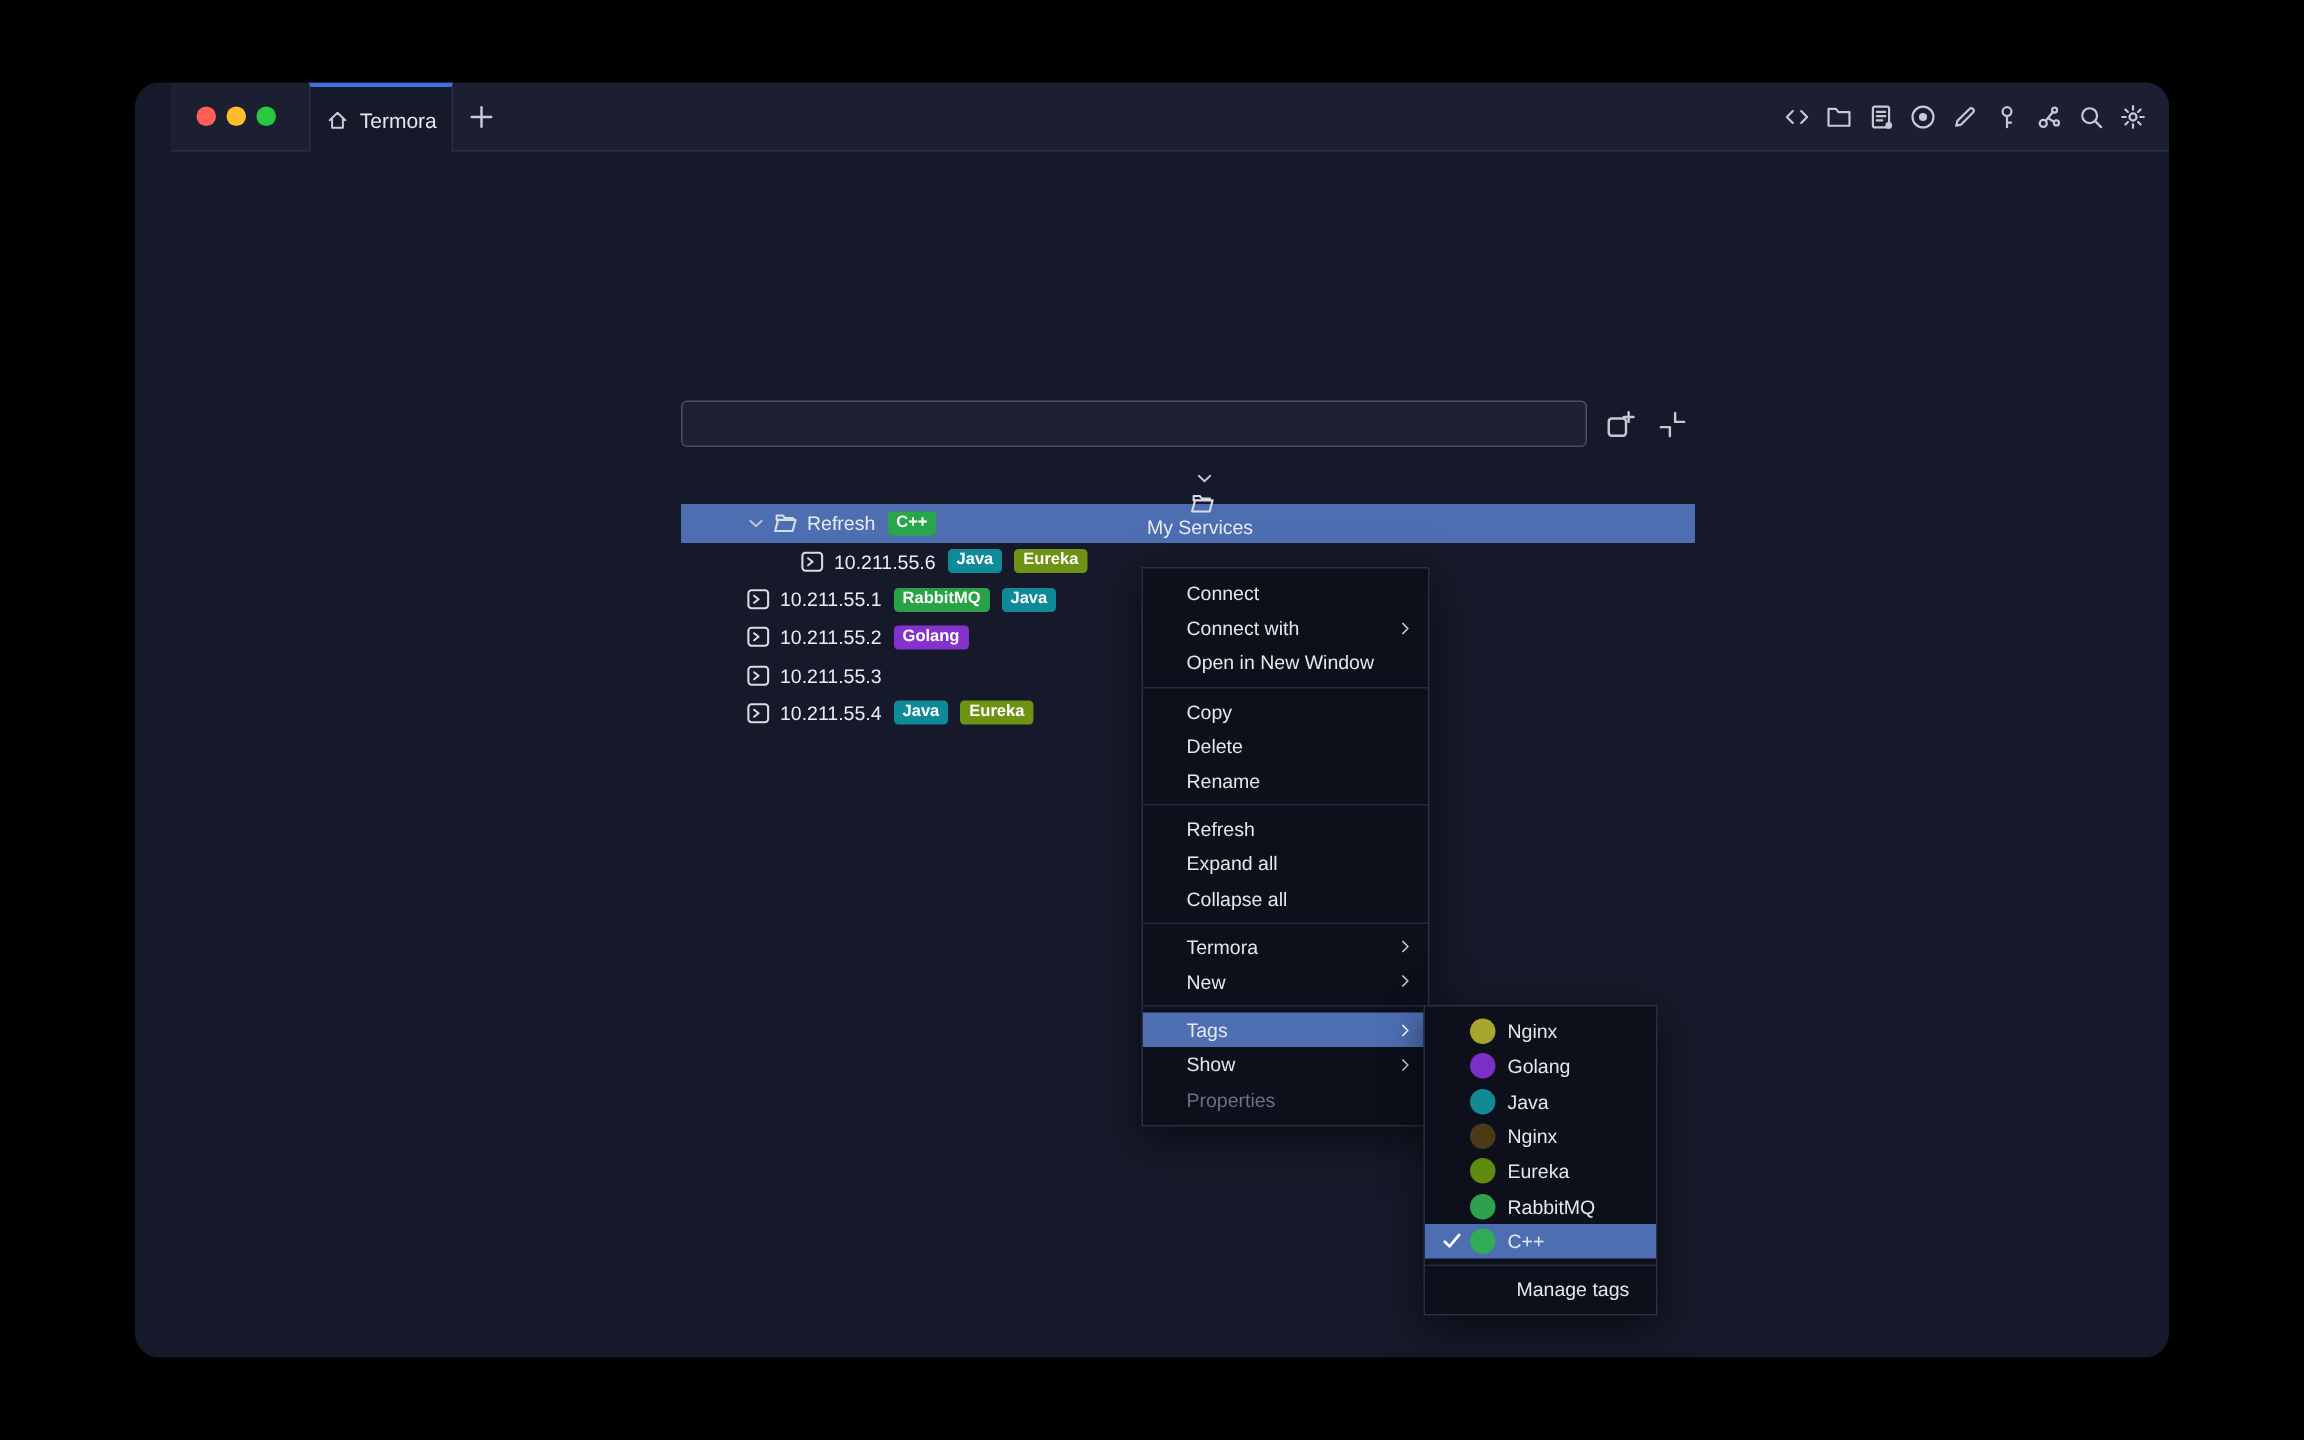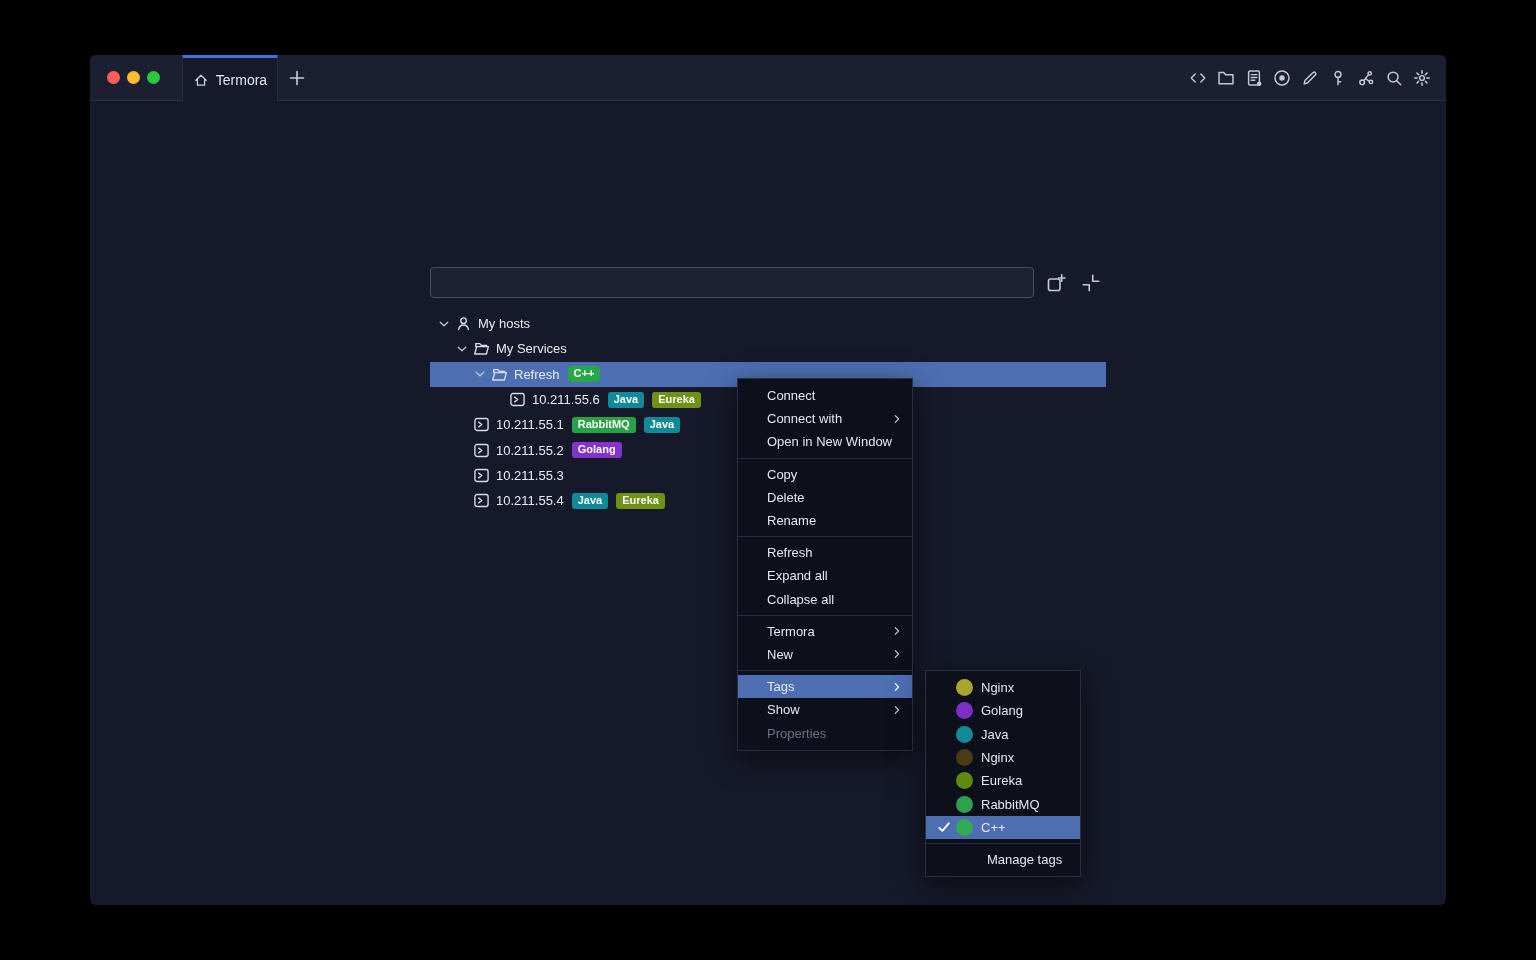--- a/index.html
+++ b/index.html
@@ -2,22 +2,22 @@
 <html style="--sel: #4D6FB2; --accent: #3B72DE;"><head>
 <meta charset="utf-8">
 <style>
   * { margin:0; padding:0; box-sizing:border-box; }
   html,body { width:1536px; height:960px; background:#000; font-family:"Liberation Sans","DejaVu Sans",sans-serif; position:relative; overflow:hidden; }
 
   svg { fill:none; stroke:currentColor; stroke-width:1.3; stroke-linecap:round; stroke-linejoin:round; width:100%; height:100%; display:block; }
   svg .f { fill:currentColor; stroke:none; }
 
   .window { position:absolute; left:90px; top:55px; width:1356px; height:850px;
-            background:#161929; border-radius:6px; overflow:hidden;
-            box-shadow:0 24px 70px rgba(0,0,0,.65); }
+            background:#161929; border-radius:16px; overflow:hidden;
+            box-shadow:0 24px 70px rgba(0,0,0,.65);padding-left:24px; }
 
   
   .titlebar { height:46px; background:#1C1F31; border-bottom:1px solid #2A2E42;
               display:flex; align-items:stretch; position:relative; z-index:5; }
   .lights { display:flex; gap:7px; align-items:center; padding-left:17px; }
   .light { width:13px; height:13px; border-radius:50%; }
   .tab { margin-left:22px; width:96px; background:#161929;
          border-left:1px solid #2A2E42; border-right:1px solid #2A2E42;
          border-top:3px solid var(--accent,#3B72DE);
          display:flex; align-items:center; justify-content:center; gap:7px;
@@ -44,21 +44,21 @@
   .tree-row { height:25.3px; display:flex; align-items:center; font-size:13px; color:#E9EBF2; }
   .tree-row.selected { background:var(--sel,#4D6FB2); }
   .chevron { width:16px; height:16px; color:#BFC3D2; margin-right:3px; flex:none; }
   .chev-spacer { width:19px; flex:none; }
   .node-icon { width:17px; height:17px; margin-right:6px; color:#D9DCE6; flex:none; }
   .tree-label { margin-right:8px; white-space:nowrap; }
   .badge { font-size:11px; font-weight:bold; color:#fff; padding:2px 6px 3px;
            border-radius:3px; margin-right:8px; line-height:1; white-space:nowrap; }
 
   
-  .menu { position:absolute; left:647px; top:277px; width:176px; background:#0D0F1B;
+  .menu { position:absolute; left:647px; top:277px; width:192px; background:#0D0F1B;
           border:1px solid #2B2E42; padding:5px 0; z-index:10;
           box-shadow:0 8px 26px rgba(0,0,0,.55); }
   .menu-item { height:23.2px; display:flex; align-items:center;
                padding:0 8px 0 29px; font-size:13px; color:#E4E7EF; cursor:default; }
   .menu-item.hl { background:var(--sel,#4D6FB2); }
   .menu-item.disabled { color:#6B7083; }
   .menu-item .arrow { margin-left:auto; width:14px; height:14px; color:#C5C9D6; }
   .menu-item.hl .arrow { color:#fff; }
   .menu-sep { height:1px; background:#272A3E; margin:4px 0; }
 
@@ -172,35 +172,21 @@
           </span>
         <span class="sa-btn">
             <svg viewBox="0 0 16 16">
               <path d="M1.8 9.4h4.8v4.8M14.2 6.6H9.4V1.8"></path>
             </svg>
           </span>
       </div>
     </div>
 
     <div class="tree">
-        <div class="tree-row" style="padding-left: 6px;">
-          <span class="chevron">
-            <svg viewBox="0 0 16 16">
-              <path d="m4.2 6.2 3.8 3.6 3.8-3.6"></path>
-            </svg>
-          </span>
-          <span class="node-icon">
-            <svg viewBox="0 0 16 16">
-              <circle cx="8" cy="5.3" r="2.6"></circle>
-              <path d="M3.4 13.6c.6-3.1 2.6-4.2 4.6-4.2s4 1.1 4.6 4.2"></path>
-            </svg>
-          </span>
-          <span class="tree-label">My hosts</span>
-        </div>
-        <div class="tree-row" style="padding-left: 24px;">
+        <div class="tree-row" style="padding-left: 24px; flex-direction: column;">
           <span class="chevron">
             <svg viewBox="0 0 16 16">
               <path d="m4.2 6.2 3.8 3.6 3.8-3.6"></path>
             </svg>
           </span>
           <span class="node-icon">
             <svg viewBox="0 0 16 16">
               <path d="M2.6 6.2V3.4h3.8l1.4 1.7h5v1.1M1.6 13.2l1.9-7h11l-1.9 7z"></path>
             </svg>
           </span>

